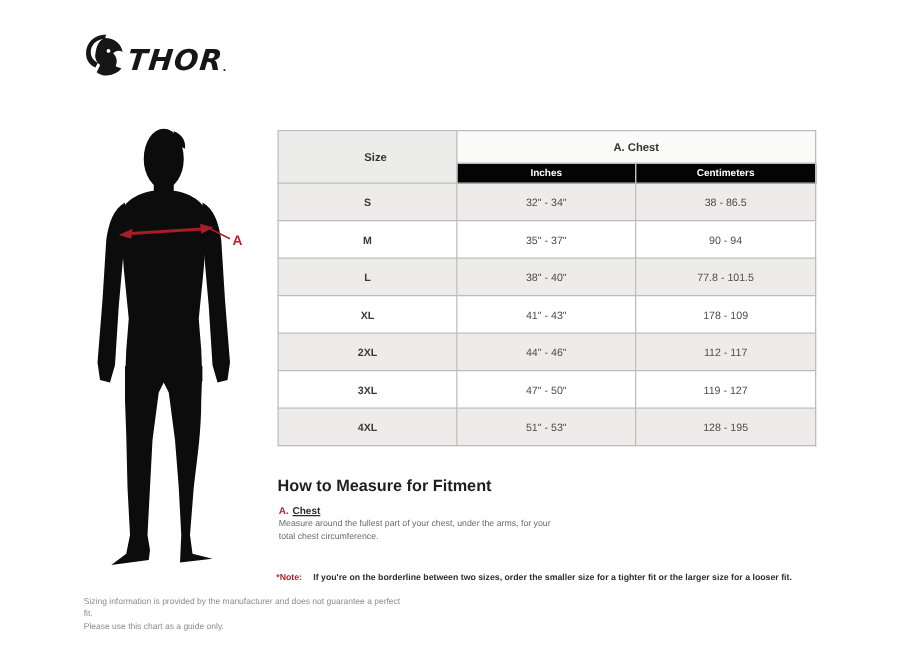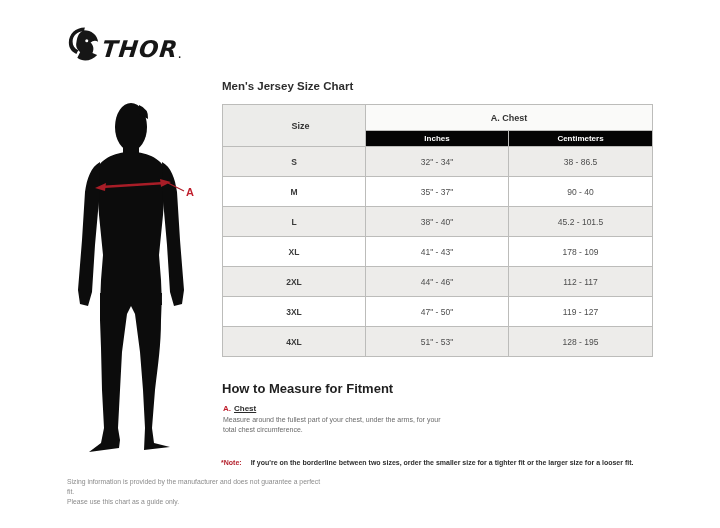--- a/index.html
+++ b/index.html
@@ -102,21 +102,20 @@
       <g>
         <line x1="26" y1="87" x2="90" y2="83" stroke="#a81d27" stroke-width="2.4"></line>
         <polygon points="20,88 31,83 30,91" fill="#a81d27"></polygon>
         <polygon points="96,82 85,79 86,87" fill="#a81d27"></polygon>
         <line x1="93" y1="83" x2="109" y2="91" stroke="#b01e28" stroke-width="1.2"></line>
       </g>
       <text x="111" y="96" font-size="11" font-weight="bold" fill="#c0202e" font-family="Liberation Sans, sans-serif">A</text>
     </svg>
   </div>
 
-  <div class="chart-title">Men's Jersey Size Chart</div>
 
   <table class="size-table">
     <colgroup>
         <col style="width:143px">
         <col style="width:143px">
         <col style="width:144px">
       </colgroup>
     <thead>
       <tr>
         <th class="size-head" rowspan="2">Size</th>
@@ -129,26 +128,26 @@
     </thead>
     <tbody>
       <tr class="body-row stripe">
         <td class="size-cell">S</td>
         <td class="val-cell">32" - 34"</td>
         <td class="val-cell">38 - 86.5</td>
       </tr>
       <tr class="body-row plain">
         <td class="size-cell">M</td>
         <td class="val-cell">35" - 37"</td>
-        <td class="val-cell">90 - 40</td>
+        <td class="val-cell">90 - 94</td>
       </tr>
       <tr class="body-row stripe">
         <td class="size-cell">L</td>
         <td class="val-cell">38" - 40"</td>
-        <td class="val-cell">45.2 - 101.5</td>
+        <td class="val-cell">77.8 - 101.5</td>
       </tr>
       <tr class="body-row plain">
         <td class="size-cell">XL</td>
         <td class="val-cell">41" - 43"</td>
         <td class="val-cell">178 - 109</td>
       </tr>
       <tr class="body-row stripe">
         <td class="size-cell">2XL</td>
         <td class="val-cell">44" - 46"</td>
         <td class="val-cell">112 - 117</td>

